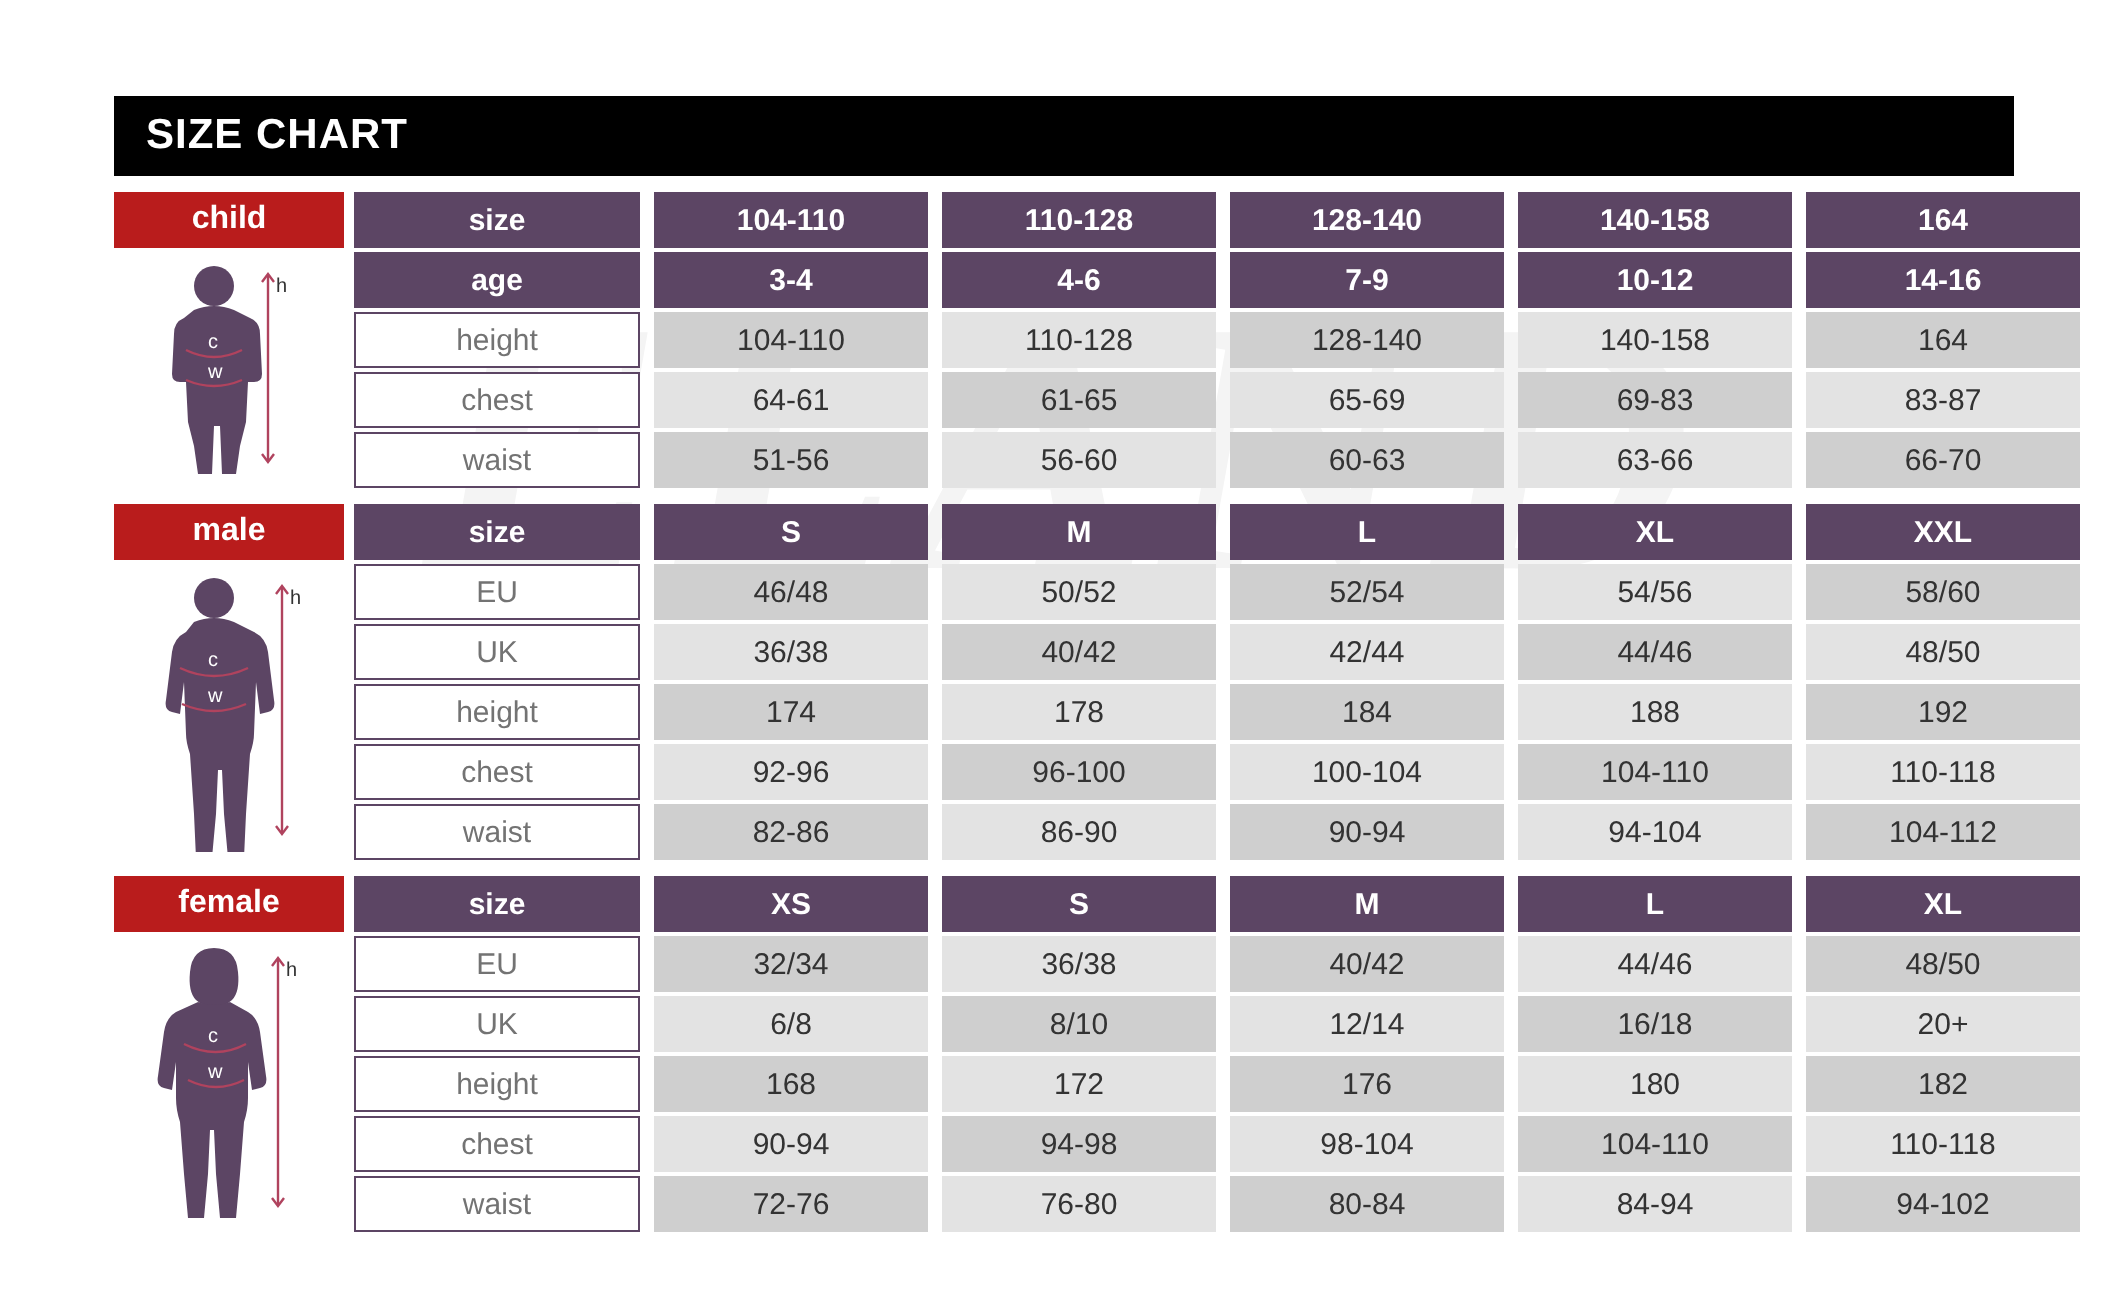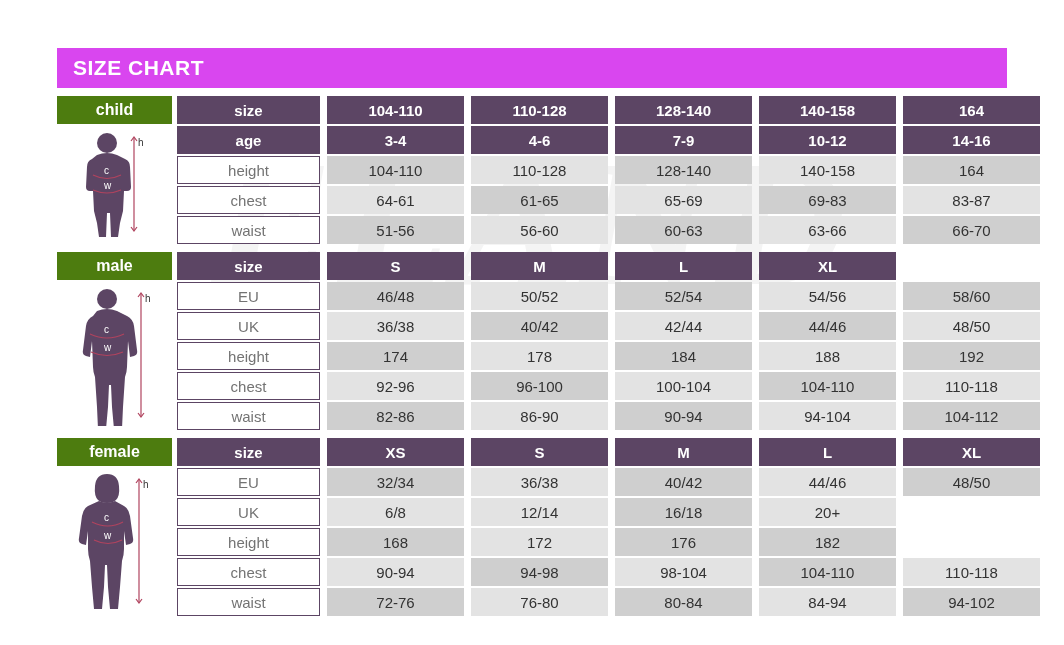--- a/index.html
+++ b/index.html
@@ -40,21 +40,21 @@
   .chart {
     position: absolute;
     left: 57px;
     top: 48px;
     width: 950px;
     z-index: 2;
   }
 
   
   .title-bar {
-    background: #d946ef;
+    background: #000000;
     height: 40px;
     display: flex;
     align-items: center;
     padding-left: 16px;
     box-sizing: border-box;
   }
   .title-bar .title {
     color: #ffffff;
     font-size: 21px;
     font-weight: bold;
@@ -104,21 +104,21 @@
     display: flex;
     align-items: flex-start;
   }
   .figure-col {
     width: 115px;
     margin-right: 5px;
     flex: none;
   }
   .cat-label {
     height: 28px;
-    background: #4d7c0f;
+    background: #b91c1c;
     color: #fff;
     font-weight: bold;
     font-size: 16px;
     display: flex;
     align-items: center;
     justify-content: center;
     margin-bottom: 2px;
   }
   .figure-box {
     display: flex;
@@ -246,20 +246,21 @@
         </div>
       </div>
       <div class="rows-col">
 
         <div class="row">
           <div class="cell c-attr hdr-purple">size</div>
           <div class="cell c-val hdr-purple">S</div>
           <div class="cell c-val hdr-purple">M</div>
           <div class="cell c-val hdr-purple">L</div>
           <div class="cell c-val hdr-purple">XL</div>
+          <div class="cell c-val last hdr-purple">XXL</div>
         </div>
 
         <div class="row">
           <div class="cell c-attr attr-white">EU</div>
           <div class="cell c-val val-gray">46/48</div>
           <div class="cell c-val val-lgray">50/52</div>
           <div class="cell c-val val-gray">52/54</div>
           <div class="cell c-val val-lgray">54/56</div>
           <div class="cell c-val last val-gray">58/60</div>
         </div>
@@ -343,30 +344,32 @@
           <div class="cell c-val val-gray">32/34</div>
           <div class="cell c-val val-lgray">36/38</div>
           <div class="cell c-val val-gray">40/42</div>
           <div class="cell c-val val-lgray">44/46</div>
           <div class="cell c-val last val-gray">48/50</div>
         </div>
 
         <div class="row">
           <div class="cell c-attr attr-white">UK</div>
           <div class="cell c-val val-lgray">6/8</div>
+          <div class="cell c-val val-gray">8/10</div>
           <div class="cell c-val val-lgray">12/14</div>
           <div class="cell c-val val-gray">16/18</div>
           <div class="cell c-val last val-lgray">20+</div>
         </div>
 
         <div class="row">
           <div class="cell c-attr attr-white">height</div>
           <div class="cell c-val val-gray">168</div>
           <div class="cell c-val val-lgray">172</div>
           <div class="cell c-val val-gray">176</div>
+          <div class="cell c-val val-lgray">180</div>
           <div class="cell c-val last val-gray">182</div>
         </div>
 
         <div class="row">
           <div class="cell c-attr attr-white">chest</div>
           <div class="cell c-val val-lgray">90-94</div>
           <div class="cell c-val val-gray">94-98</div>
           <div class="cell c-val val-lgray">98-104</div>
           <div class="cell c-val val-gray">104-110</div>
           <div class="cell c-val last val-lgray">110-118</div>

